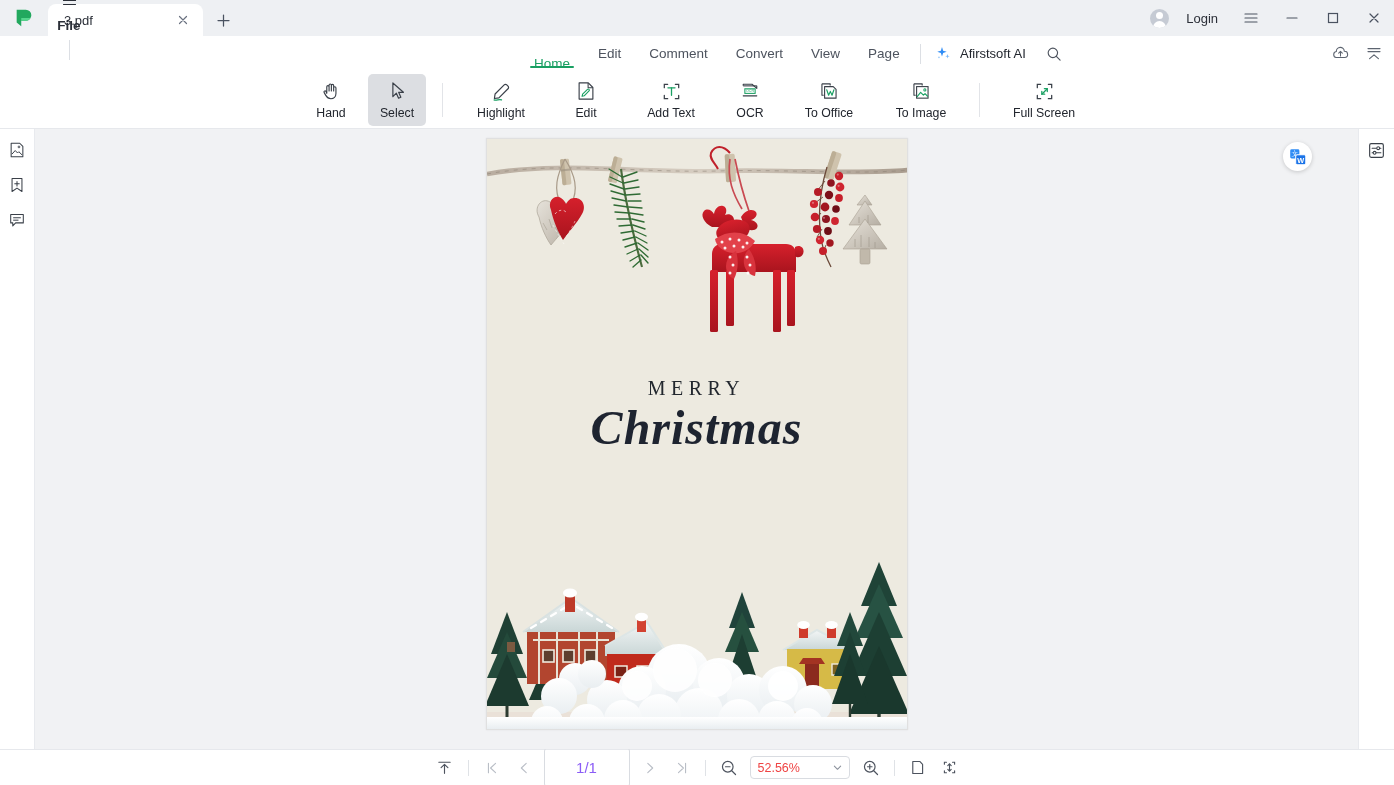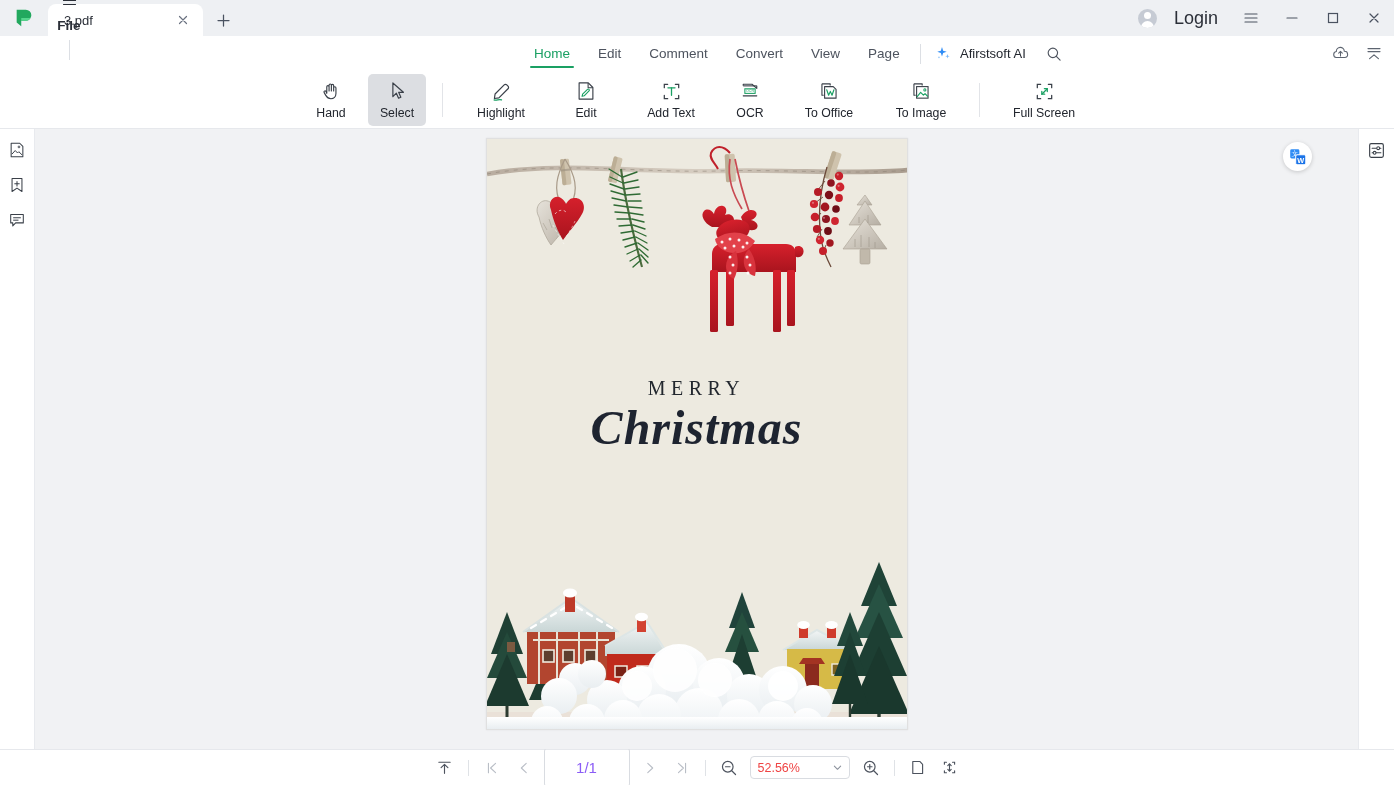--- a/index.html
+++ b/index.html
@@ -40,21 +40,21 @@
   .newtab {
     width: 40px; height: 32px; display:flex; align-items:center; justify-content:center;
     color:#4a5260;
   }
   .title-right {
     position: absolute; right: 0; top: 0; height: 36px;
     display: flex; align-items: center; gap: 0px;
   }
   .login-btn {
     display:flex; align-items:center; gap:17px; height:36px; padding: 0 12px 0 8px;
-    color:#2b2f38; font-size: 18px;
+    color:#2b2f38; font-size: 13px;
   }
   .avatar {
     width: 19px; height: 19px; border-radius: 50%; background:#c6cbd4;
     position: relative; overflow: hidden; flex:0 0 19px;
   }
   .avatar::before {
     content:''; position:absolute; width:7px; height:7px; border-radius:50%;
     background:#fff; left:6px; top:3px;
   }
   .avatar::after {
@@ -75,21 +75,21 @@
   .hamburger { width:22px; height:22px; display:flex; align-items:center; justify-content:center; color:#2b2f38;}
   .file-label { font-size: 13.5px; color:#2b2f38; font-weight:600; }
   .vdiv { width:1px; height:20px; background:#dcdfe4; margin: 0 10px; }
   .qa-icons { display:flex; align-items:center; gap: 10px; }
   .qa-btn { width:24px; height:24px; display:flex; align-items:center; justify-content:center; color:#5d6470; }
   .menu-tabs { position:absolute; left: 520px; top:0; height:35px; display:flex; align-items:center; gap: 0px; }
   .menu-tab {
     font-size: 13.5px; color:#4d535e; padding: 0 14px; height:35px;
     display:flex; align-items:center; position:relative; white-space:nowrap;
   }
-  .menu-tab.active { color:#1aa063; font-weight:500; }
+  .menu-tab.active { color:#1aa063; font-weight:500;align-items:flex-end; }
   .menu-tab.active::after {
     content:''; position:absolute; left: 10px; right:10px; bottom: 3px; height:2.5px;
     background:#1aa063; border-radius:2px;
   }
   .ai-group { position:absolute; left: 920px; top:0; height:35px; display:flex; align-items:center; gap:8px;}
   .ai-label { font-size:13px; color:#22262e; }
   .search-btn { width:24px; height:24px; display:flex; align-items:center; justify-content:center; color:#4d535e; margin-left:8px;}
   .menu-right { position:absolute; right: 8px; top:0; height:35px; display:flex; align-items:center; gap:10px; }
 
   

